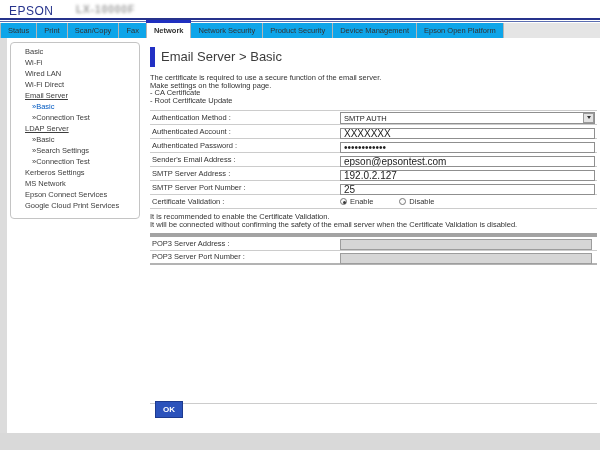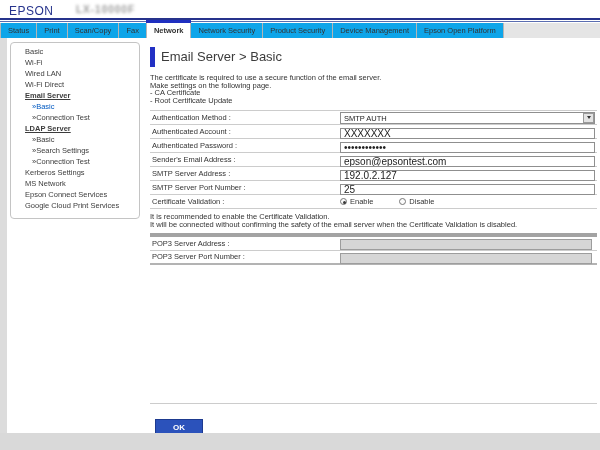--- a/index.html
+++ b/index.html
@@ -26,21 +26,21 @@
   .tab.active::before { content:''; position:absolute; left:-1px; right:-1px; top:-3px;
                         height:3px; background:#1f2fc0; }
 
   
   .leftstrip { position:absolute; left:0; top:38px; width:7px; height:395px; background:#dcdcdc; }
   .sidebar { position:absolute; left:10px; top:42px; width:130px; height:177px;
              background:#fff; border:1px solid #c4c4c4; border-radius:4px; padding-top:3px; }
   .s-item { font-size:7.5px; color:#3c3c3c; line-height:11px; padding-left:14px;
             white-space:nowrap; cursor:pointer; }
   .s-item.lvl2 { padding-left:21px; }
-  .s-item.hdr { font-weight:bold; text-decoration:underline; }
+  .s-item.hdr { font-weight:normal; text-decoration:underline; }
   .s-item.active { color:#0059c1; }
 
   
   .main { position:absolute; left:150px; top:46px; width:447px; }
   .titlewrap { display:flex; align-items:center; height:21px; }
   .titlebar { width:5px; height:20px; background:#2230c4; margin-right:6px; }
   .title { font-size:13px; color:#3c3c3c; }
   .desc { margin-top:7px; font-size:7.5px; line-height:7.6px; color:#333; }
 
   .ftable { margin-top:6px; width:447px; border-top:1px solid #ccc; }
@@ -63,21 +63,21 @@
            border-radius:50%; background:#fbfbfb; margin-right:3px; position:relative; }
   .radio.checked::after { content:''; position:absolute; left:1.5px; top:1.5px;
            width:3px; height:3px; background:#3a3a3a; border-radius:50%; }
   .radio-opt { display:flex; align-items:center; margin-right:26px; }
 
   .note { margin-top:4px; font-size:7.5px; line-height:7.8px; color:#333; }
   .ptable { margin-top:4px; width:447px; border-top:4px solid #a3a3a3; }
   .ptable .frow:last-child { border-bottom:2px solid #b3b3b3; }
 
   .oksep { position:absolute; left:150px; top:403px; width:447px; height:1px; background:#ccc; }
-  .okbtn { position:absolute; left:155px; top:419px; width:48px; height:17px;
+  .okbtn { position:absolute; left:155px; top:401px; width:28px; height:17px;
            background:#2b52bb; border:1px solid #1d3a8f; color:#fff; font-weight:bold;
            font-size:8px; text-align:center; cursor:pointer;
            font-family:"Liberation Sans","DejaVu Sans",sans-serif; }
   .bottomstrip { position:absolute; left:0; top:433px; width:600px; height:17px; background:#d9d9d9; }
 </style>
 </head>
 <body>
 
 <div class="page">
 

